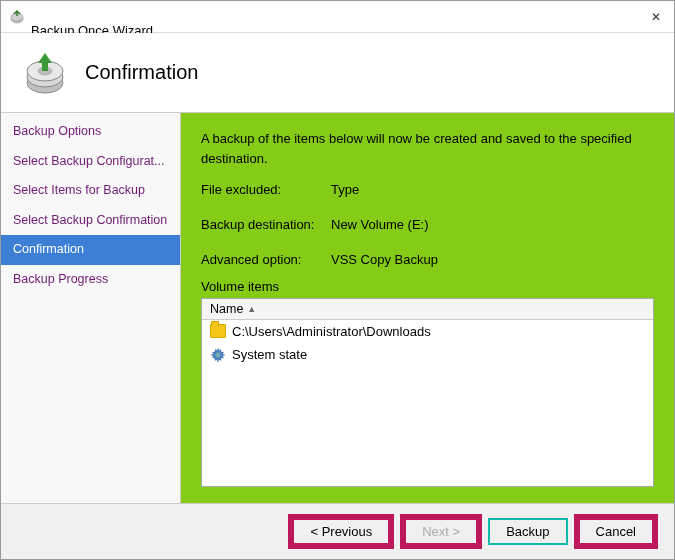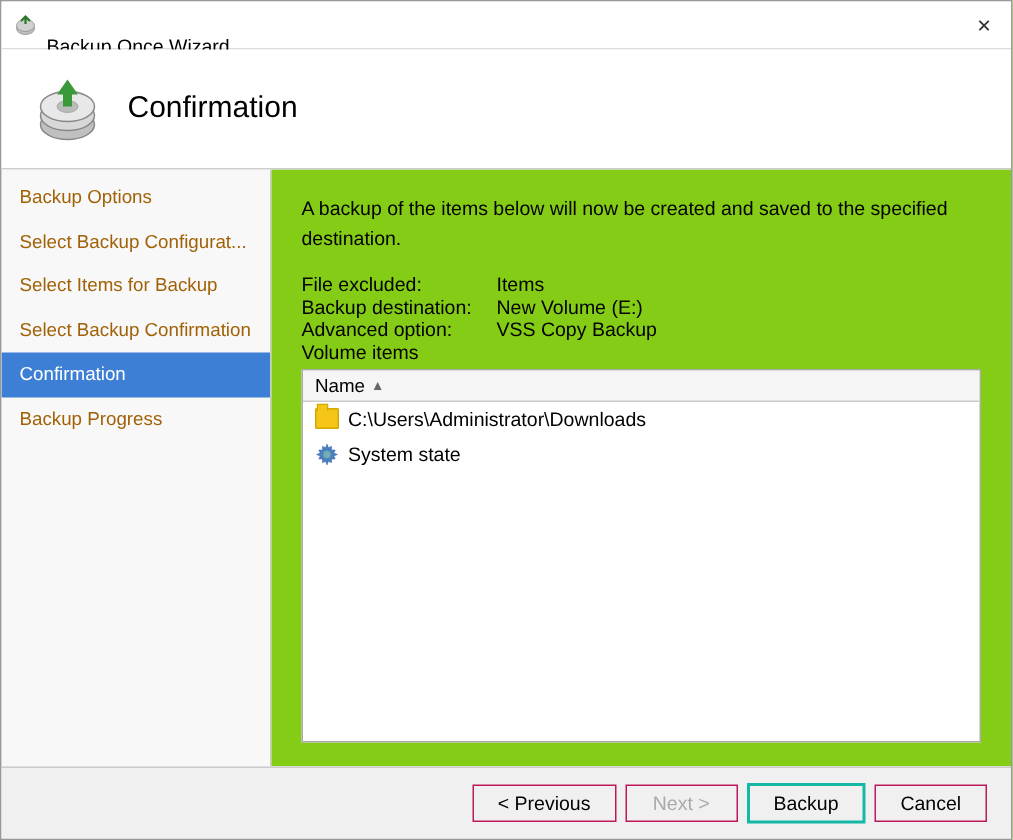--- a/index.html
+++ b/index.html
@@ -105,21 +105,21 @@
       background: #f8f8f8;
       border-right: 1px solid #ccc;
       padding: 4px 0;
       display: flex;
       flex-direction: column;
     }
 
     .sidebar-item {
       padding: 6px 12px;
       font-size: 12.5px;
-      color: #a16207;
+      color: #701a75;
       cursor: pointer;
       line-height: 1.4;
     }
 
     .sidebar-item.active {
       background: #3c7fd4;
       color: #fff;
     }
 
     .content-area {
@@ -134,21 +134,22 @@
     .desc-text {
       font-size: 13px;
       color: #000;
       margin-bottom: 14px;
       line-height: 1.5;
     }
 
     .info-table {
       display: grid;
       grid-template-columns: 130px 1fr;
-      gap: 0 0;
+      gap: 20px 0;
+      margin-bottom: 12px;
     }
 
     .info-label {
       font-size: 13px;
       color: #000;
       font-weight: normal;
     }
 
     .info-value {
       font-size: 13px;
@@ -245,21 +246,21 @@
       background: #f0f0f0;
       display: flex;
       justify-content: flex-end;
       align-items: center;
       gap: 6px;
     }
 
     .btn {
       padding: 4px 16px;
       font-size: 13px;
-      border: 1px solid #be185d;
+      border: 6px solid #be185d;
       background: #f0f0f0;
       cursor: pointer;
       min-width: 75px;
       text-align: center;
       color: #000;
     }
 
     .btn:disabled {
       color: #aaa;
       cursor: default;
@@ -321,21 +322,21 @@
         <div class="sidebar-item">Select Backup Confirmation</div>
         <div class="sidebar-item active">Confirmation</div>
         <div class="sidebar-item">Backup Progress</div>
       </nav>
 
     <div class="content-area">
       <p class="desc-text">A backup of the items below will now be created and saved to the specified destination.</p>
 
       <div class="info-table">
       <span class="info-label">File excluded:</span>
-          <span class="info-value">Items</span>
+          <span class="info-value">Type</span>
           <span class="info-label">Backup destination:</span>
           <span class="info-value">New Volume (E:)</span>
           <span class="info-label">Advanced option:</span>
           <span class="info-value">VSS Copy Backup</span>
         </div>
 
       <div class="backup-items-section">
         <div class="backup-items-label">Volume items</div>
         <div class="backup-items-table">
           <div class="table-header">

